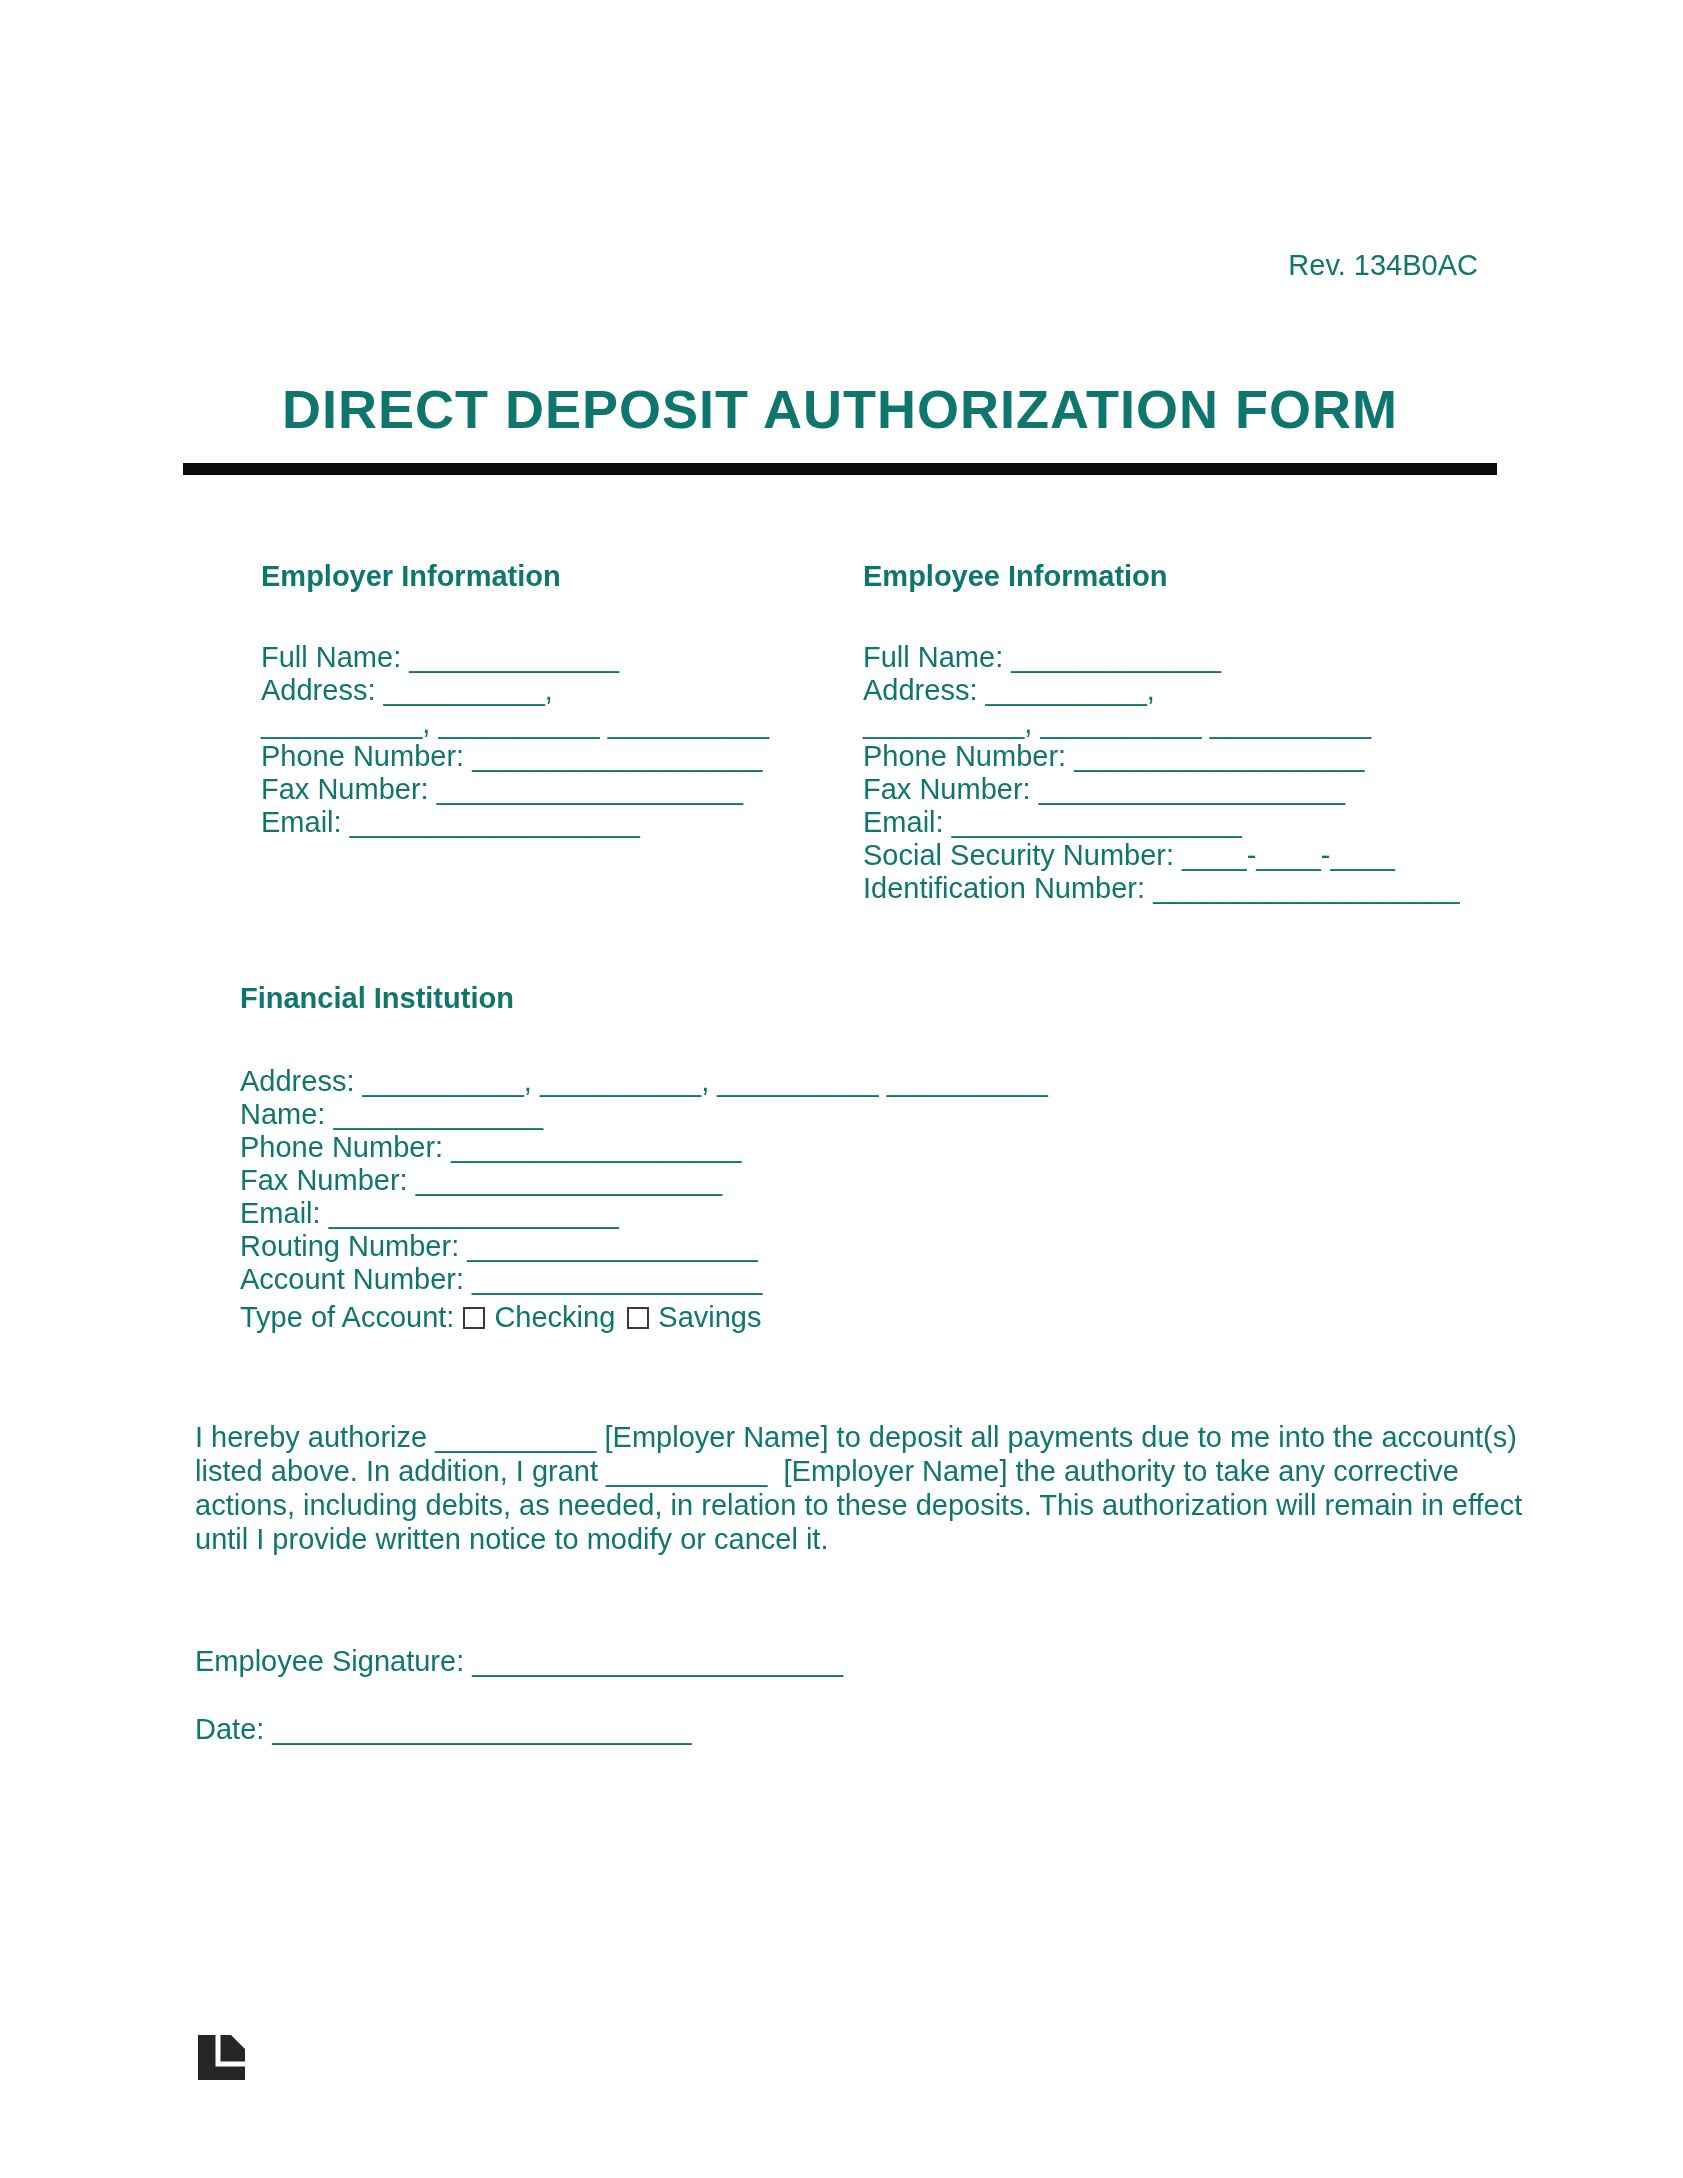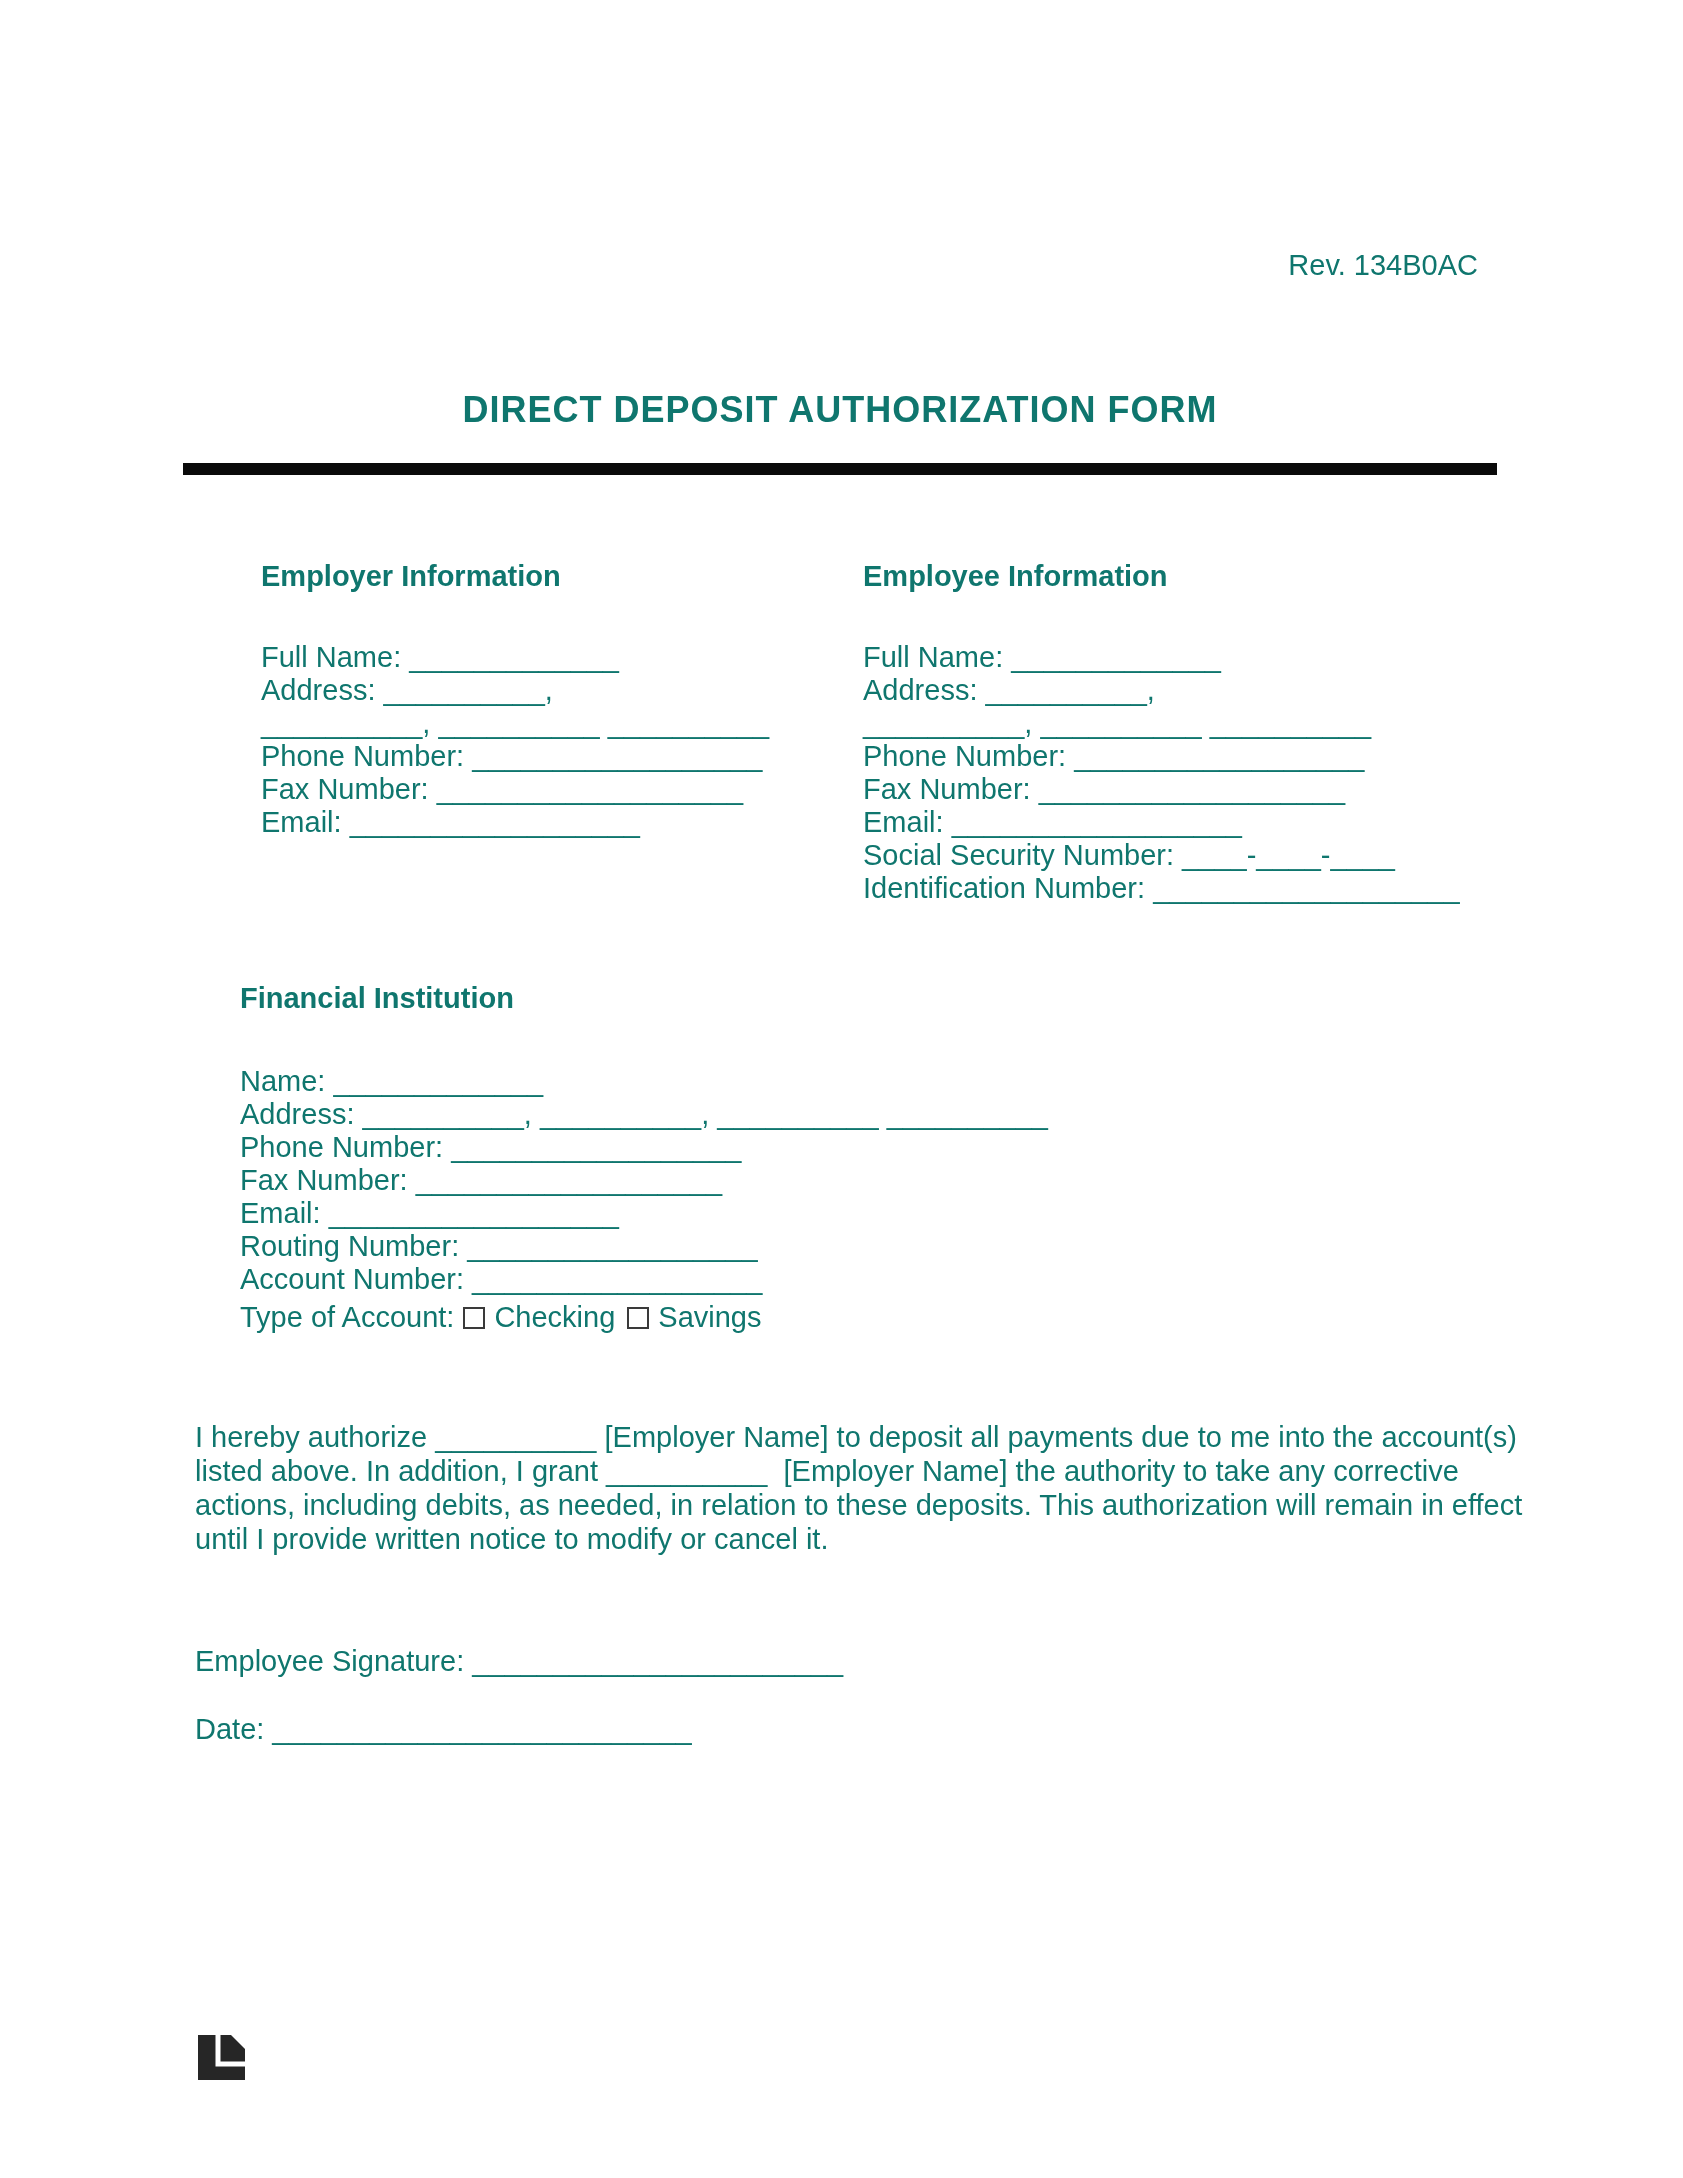--- a/index.html
+++ b/index.html
@@ -6,21 +6,21 @@
   .page{
     position:relative;width:1683px;height:2178px;background:#ffffff;
     font-family:"Liberation Sans",sans-serif;color:#0f766e;overflow:hidden;
   }
   .rev{
     position:absolute;top:249px;right:205px;
     font-size:29px;line-height:33px;white-space:pre;
   }
   .title{
     position:absolute;top:382px;left:183px;width:1314px;
-    text-align:center;font-size:36px;font-weight:bold;line-height:55px;
+    text-align:center;font-size:54px;font-weight:bold;line-height:55px;
     letter-spacing:1px;white-space:nowrap;
   }
   .rule{
     position:absolute;top:463px;left:183px;width:1314px;height:12px;
     background:#0a0a0a;
   }
   .col{position:absolute;font-size:29px;line-height:33px;}
   .col-employer{left:227px;top:560px;margin-left:34px;}
   .col-employee{left:863px;top:560px;}
   .col-financial{left:240px;top:982px;}
@@ -73,22 +73,22 @@
     <div class="line">__________, __________ __________</div>
     <div class="line">Phone Number: __________________</div>
     <div class="line">Fax Number: ___________________</div>
     <div class="line">Email: __________________</div>
     <div class="line">Social Security Number: ____-____-____</div>
     <div class="line">Identification Number: ___________________</div>
   </div>
 
   <div class="col col-financial">
     <div class="heading">Financial Institution</div>
+    <div class="line">Address: __________, __________, __________ __________</div>
     <div class="line">Name: _____________</div>
-    <div class="line">Address: __________, __________, __________ __________</div>
     <div class="line">Phone Number: __________________</div>
     <div class="line">Fax Number: ___________________</div>
     <div class="line">Email: __________________</div>
     <div class="line">Routing Number: __________________</div>
     <div class="line">Account Number: __________________</div>
     <div class="type-line"><span>Type of Account:</span><span class="checkbox"></span><span>Checking</span><span class="checkbox second"></span><span>Savings</span></div>
   </div>
 
   <div class="para">
     <div class="line">I hereby authorize __________ [Employer Name] to deposit all payments due to me into the account(s)</div>

